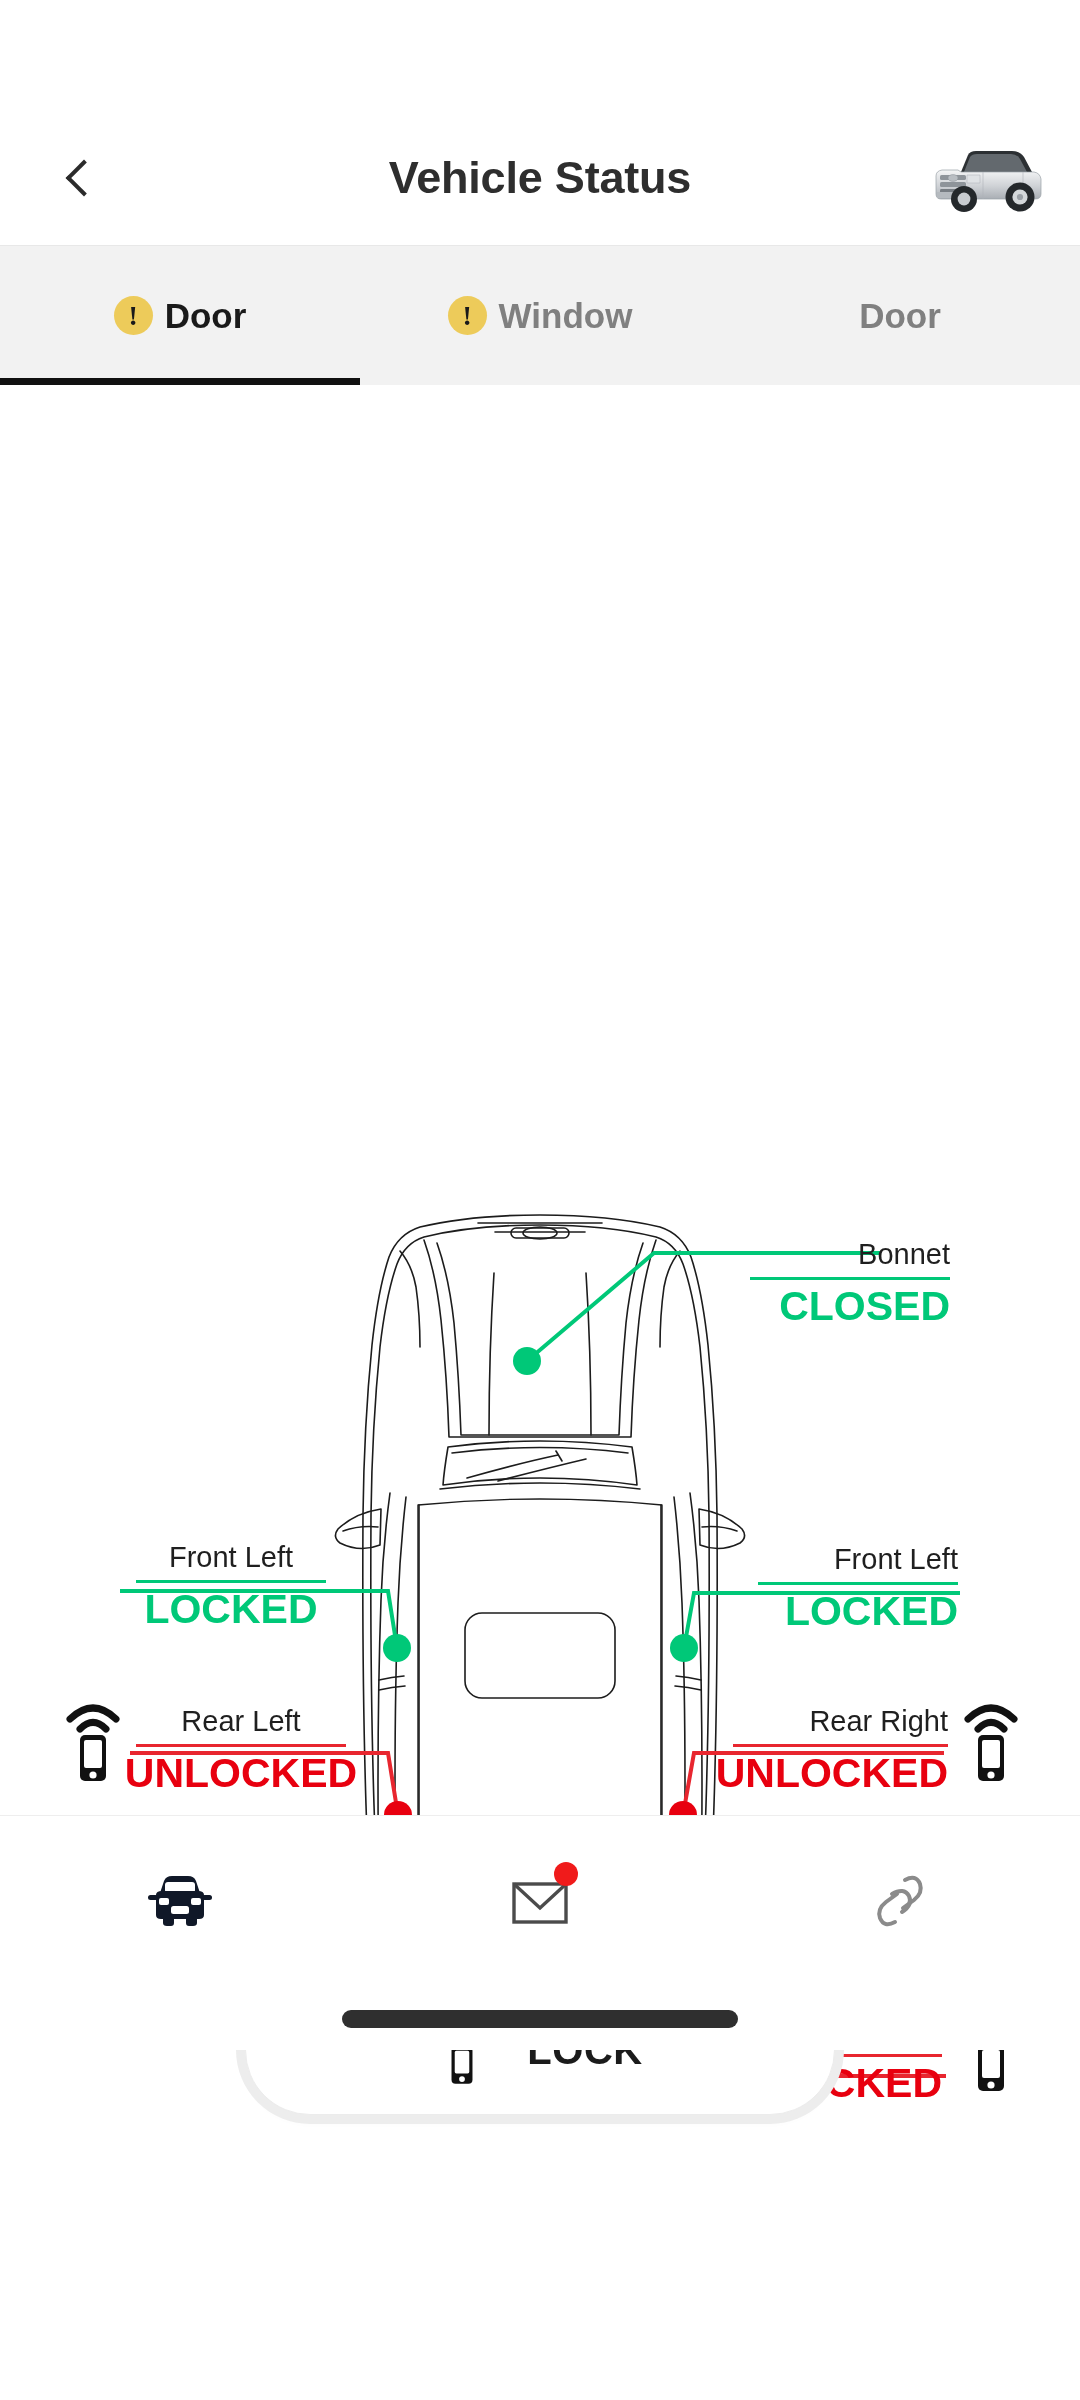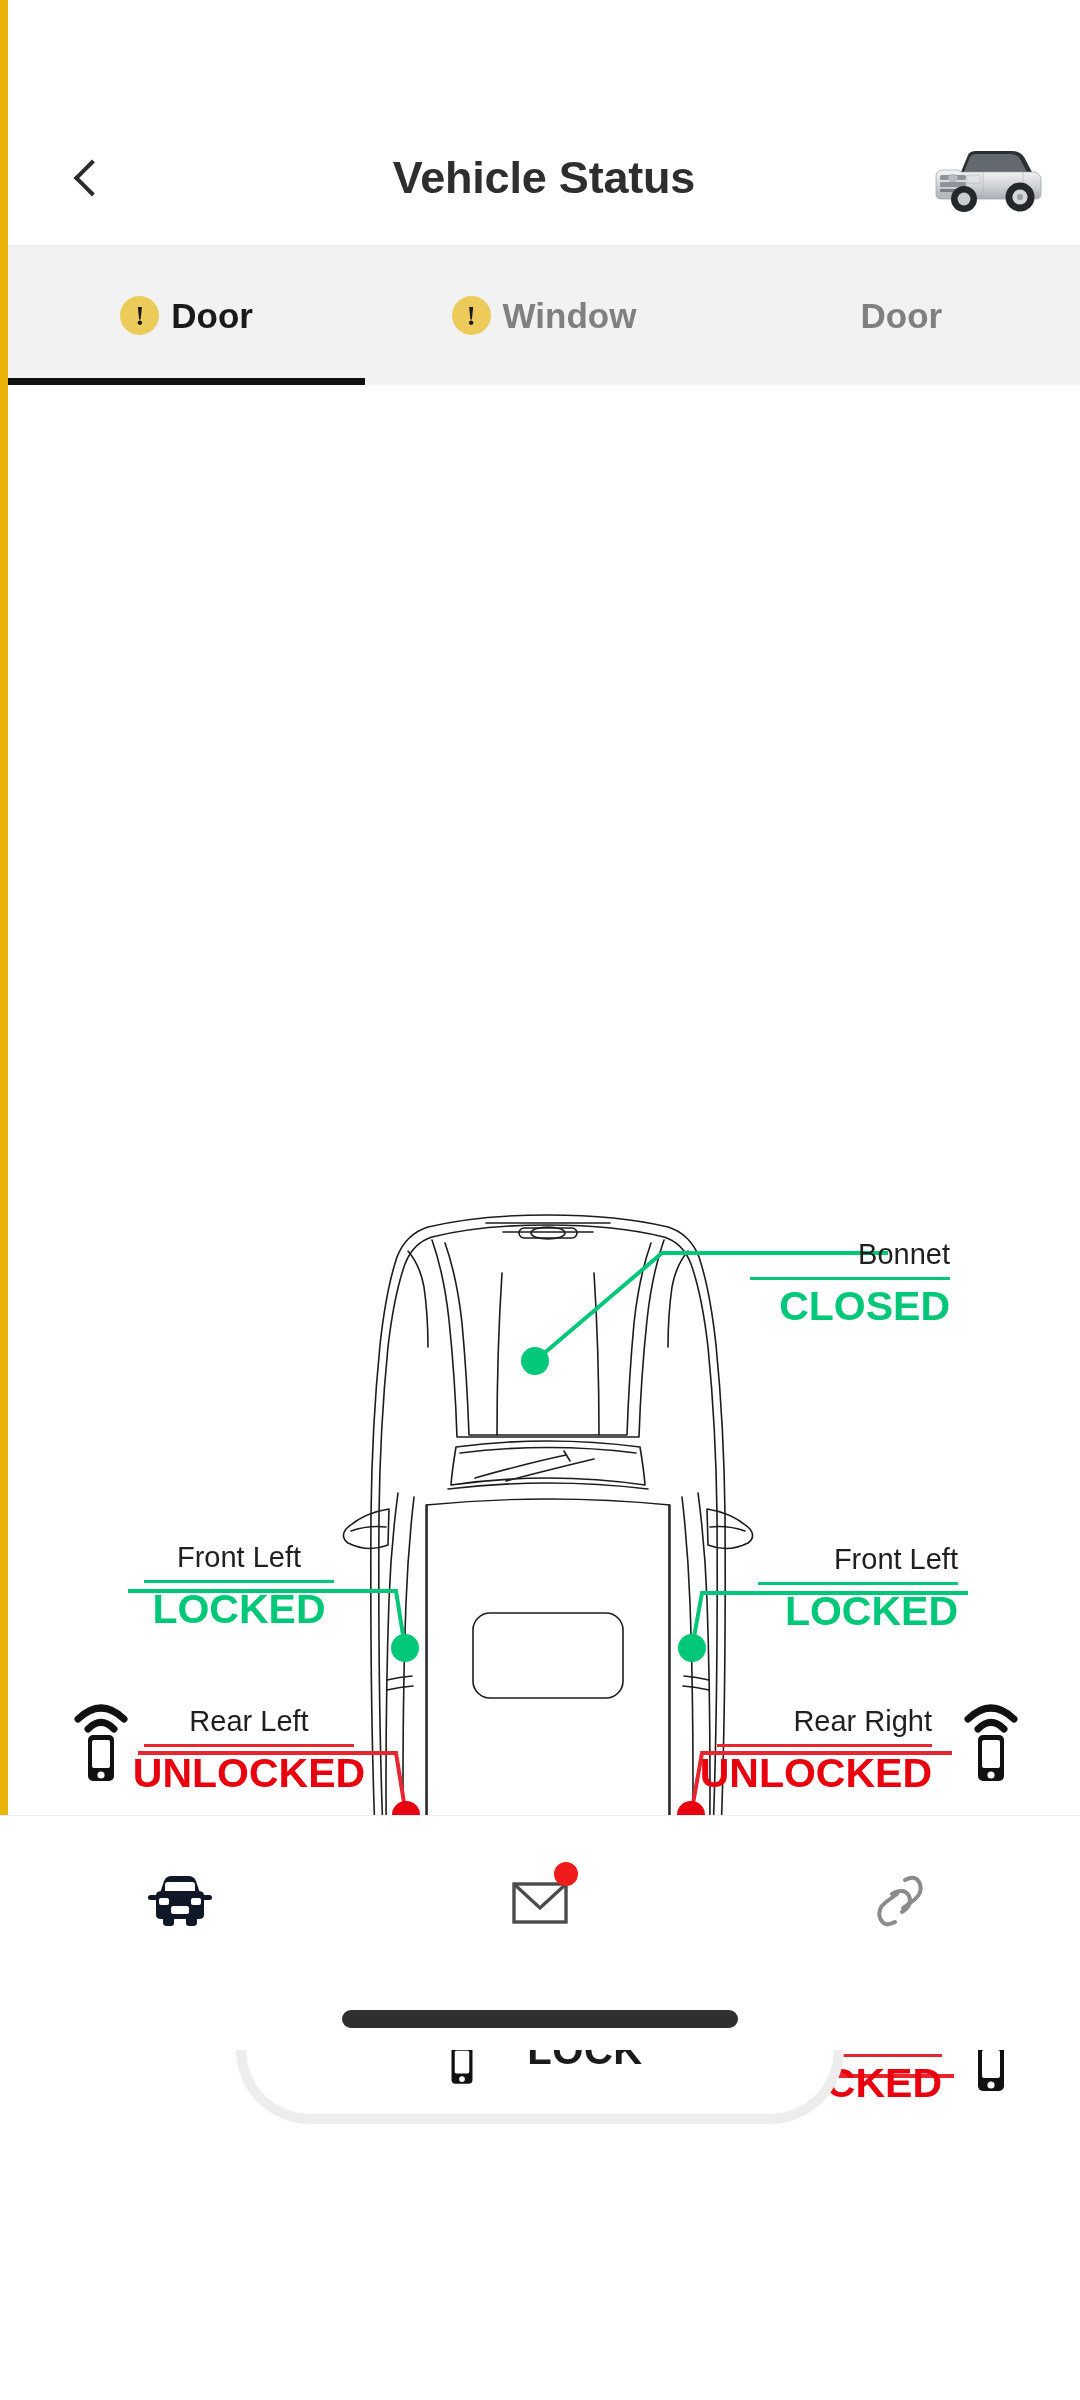--- a/index.html
+++ b/index.html
@@ -3,21 +3,21 @@
 <meta charset="utf-8">
 <style>
   * { box-sizing: border-box; margin: 0; padding: 0; }
   html, body {
     width: 1080px; height: 2400px;
     background: #ffffff;
     font-family: "Liberation Sans", sans-serif;
     overflow: hidden;
   }
 
-  .screen { position: relative; width: 1080px; height: 2050px; background: #eab308; padding-left: 8px; }
+  .screen { position: relative; width: 1080px; height: 2050px; background: #f9a8d4; }
 
   
   .statusbar { height: 110px; width: 100%; background: #fff; }
 
   
   .header {
     position: relative;
     height: 135px;
     display: flex;
     align-items: center;
@@ -392,21 +392,21 @@
         <rect x="22" y="45" width="18" height="28" rx="2" fill="#fff"></rect>
         <circle cx="31" cy="80" r="3.6" fill="#fff"></circle>
       </svg>
     </div>
     <div class="lbl left red" style="left:136px; top:1320px; width:210px;">
       <span class="name">Rear Left</span>
       <span class="rule"></span>
       <span class="state">UNLOCKED</span>
     </div>
 
-    <div class="lbl right red" style="right:148px; top:1320px; width:215px;">
+    <div class="lbl right red" style="right:132px; top:1320px; width:215px;">
       <span class="name">Rear Right</span>
       <span class="rule"></span>
       <span class="state">UNLOCKED</span>
     </div>
     <div class="fob-wrap" style="right:58px; top:1310px;">
       <svg width="62" height="88" viewBox="0 0 62 88">
         <path d="M8 24 Q31 2 54 24" fill="none" stroke="#111" stroke-width="7" stroke-linecap="round"></path>
         <path d="M18 34 Q31 21 44 34" fill="none" stroke="#111" stroke-width="7" stroke-linecap="round"></path>
         <rect x="18" y="40" width="26" height="46" rx="5" fill="#111"></rect>
         <rect x="22" y="45" width="18" height="28" rx="2" fill="#fff"></rect>

